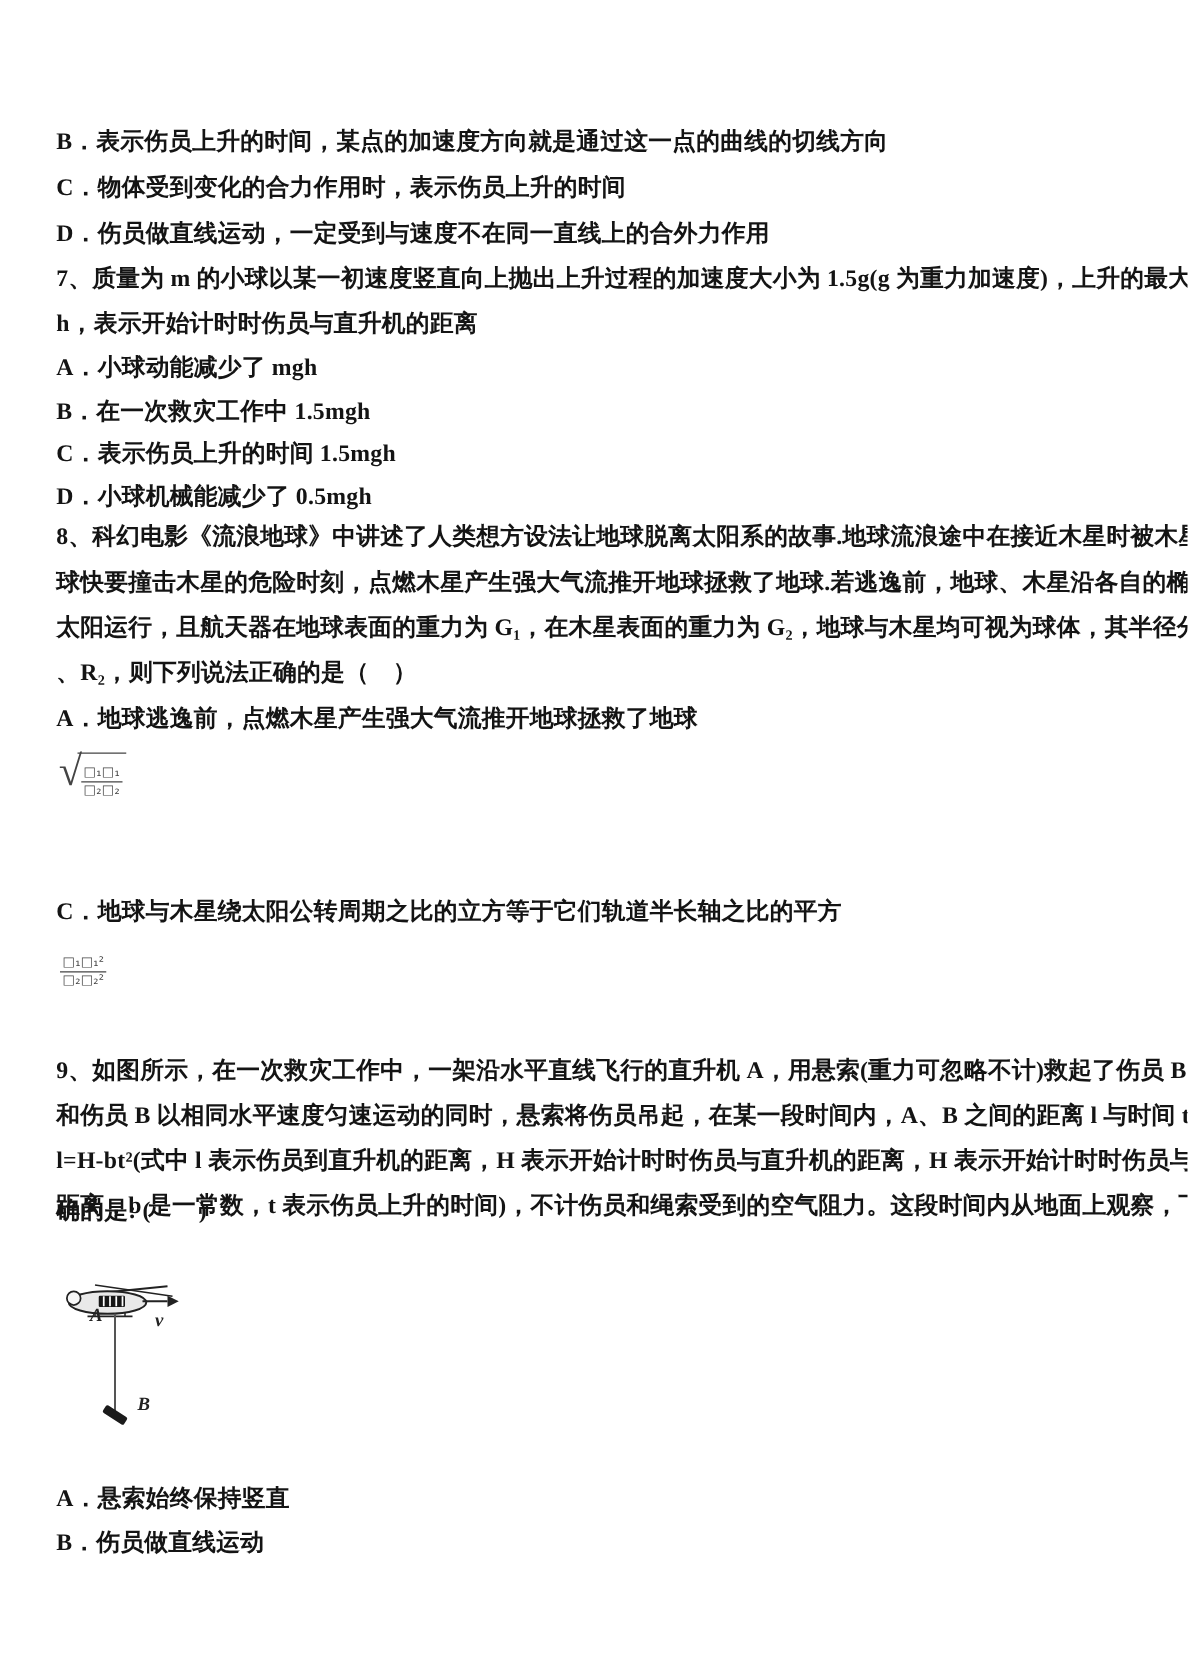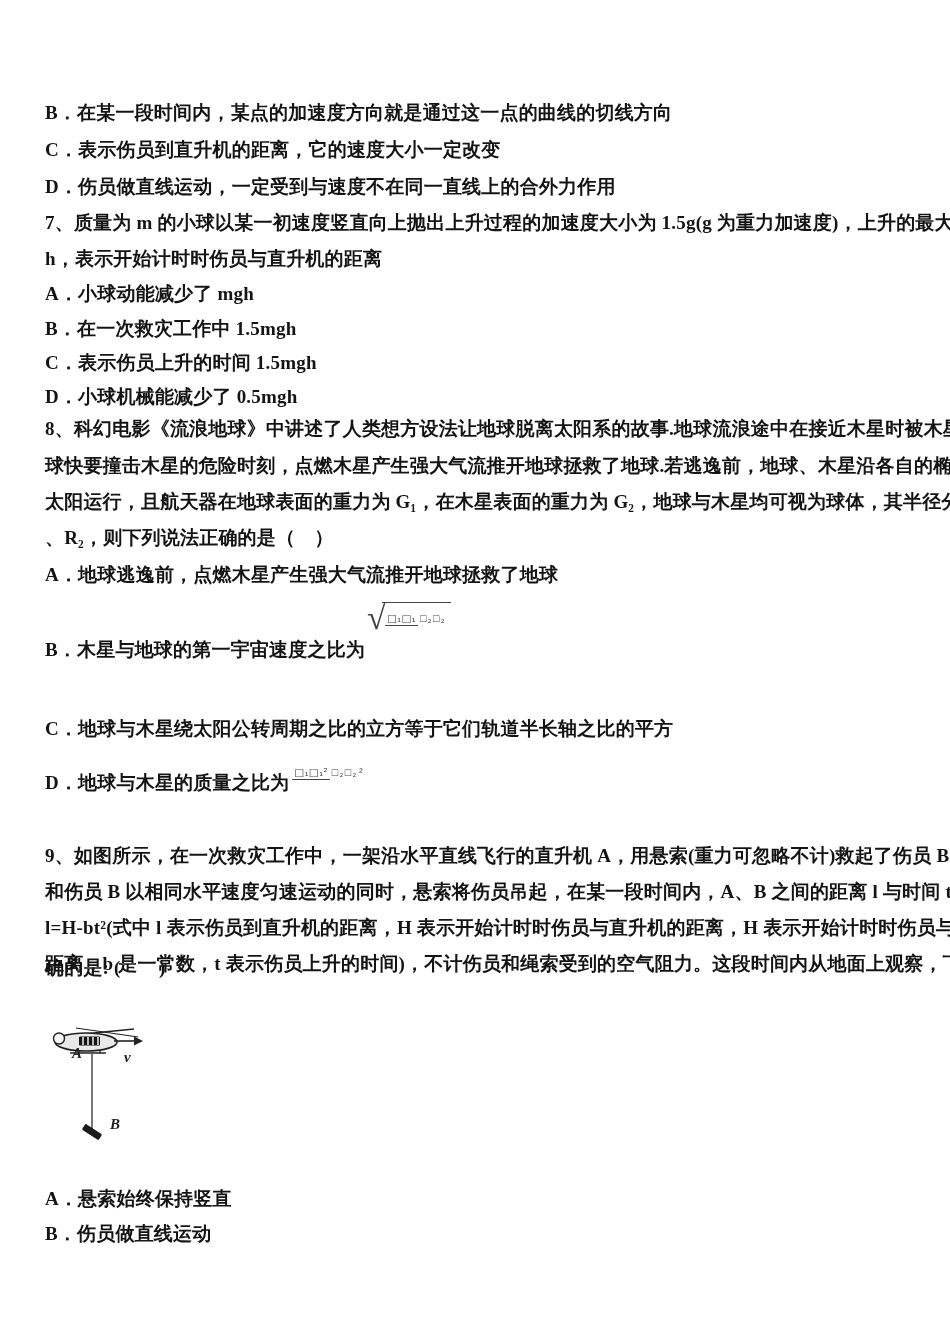--- a/index.html
+++ b/index.html
@@ -9,68 +9,68 @@
   }
   .line{
     position:absolute;left:45px;white-space:nowrap;
     font-size:19px;font-weight:700;color:#141414;letter-spacing:.2px;
   }
   
   .formula{display:inline-block;vertical-align:baseline;color:#444;}
   .sqrt{display:inline-flex;align-items:flex-start;position:relative;top:-26px;margin-left:2px;}
   .rad{font-size:34px;line-height:1;font-weight:400;margin-right:-4px;transform:translateY(-1px);}
   .radicand{border-top:1.5px solid #444;padding:2px 3px 0 3px;}
-  .frac{display:inline-flex;flex-direction:row;align-items:flex-end;
+  .frac{display:inline-flex;flex-direction:column;align-items:flex-start;
         font-size:10.5px;line-height:1.25;font-weight:400;font-family:"DejaVu Sans",sans-serif;}
   .frac .num{border-bottom:1px solid #444;padding:0 2px;}
-  .frac .den{padding:0 2px;font-family:Liberation Mono, monospace;}
+  .frac .den{padding:0 2px;}
   .fracbox{display:inline-flex;position:relative;top:-13px;margin-left:3px;}
   
   .figure{position:absolute;left:46px;top:1026px;width:160px;height:130px;}
   .fig-label{position:absolute;font-style:italic;font-weight:700;font-size:15px;color:#222;}
   .lblA{left:26px;top:19px;}
   .lblV{left:78px;top:23px;}
   .lblB{left:64px;top:90px;}
 </style>
 </head>
 <body>
 
 <div>
 
-  <div class="line" style="top:100px">B．在某一段时间内，某点的加速度方向就是通过这一点的曲线的切线方向</div>
-  <div class="line" style="top:137px">C．表示伤员到直升机的距离，它的速度大小一定改变</div>
+  <div class="line" style="top:100px">B．表示伤员上升的时间，某点的加速度方向就是通过这一点的曲线的切线方向</div>
+  <div class="line" style="top:137px">C．物体受到变化的合力作用时，表示伤员上升的时间</div>
   <div class="line" style="top:174px">D．伤员做直线运动，一定受到与速度不在同一直线上的合外力作用</div>
 
   <div class="line" style="top:210px">7、质量为 m 的小球以某一初速度竖直向上抛出上升过程的加速度大小为 1.5g(g 为重力加速度)，上升的最大高度为</div>
   <div class="line" style="top:246px">h，表示开始计时时伤员与直升机的距离</div>
   <div class="line" style="top:281px">A．小球动能减少了 mgh</div>
   <div class="line" style="top:316px">B．在一次救灾工作中 1.5mgh</div>
   <div class="line" style="top:350px">C．表示伤员上升的时间 1.5mgh</div>
   <div class="line" style="top:384px">D．小球机械能减少了 0.5mgh</div>
 
   <div class="line" style="top:416px">8、科幻电影《流浪地球》中讲述了人类想方设法让地球脱离太阳系的故事.地球流浪途中在接近木星时被木星吸引,当地</div>
   <div class="line" style="top:453px">球快要撞击木星的危险时刻，点燃木星产生强大气流推开地球拯救了地球.若逃逸前，地球、木星沿各自的椭圆轨道绕</div>
   <div class="line" style="top:489px">太阳运行，且航天器在地球表面的重力为 G₁，在木星表面的重力为 G₂，地球与木星均可视为球体，其半径分别为 R₁</div>
   <div class="line" style="top:525px">、R₂，则下列说法正确的是（　）</div>
   <div class="line" style="top:562px">A．地球逃逸前，点燃木星产生强大气流推开地球拯救了地球</div>
 
   <div class="line" style="top:628px">
-    <span>B．木星与地球的第一宇宙速度之比为</span><span class="formula sqrt">
+    <span class="formula sqrt">
         <span class="rad">√</span>
         <span class="radicand"><span class="frac">
             <span class="num">□₁□₁</span>
             <span class="den">□₂□₂</span>
           </span></span>
       </span>
   </div>
 
   <div class="line" style="top:716px">C．地球与木星绕太阳公转周期之比的立方等于它们轨道半长轴之比的平方</div>
 
   <div class="line" style="top:770px">
-    <span>D．地球与木星的质量之比为</span><span class="formula fracbox">
+    <span class="formula fracbox">
         <span class="frac">
           <span class="num">□₁□₁²</span>
           <span class="den">□₂□₂²</span>
         </span>
       </span>
   </div>
 
   <div class="line" style="top:843px">9、如图所示，在一次救灾工作中，一架沿水平直线飞行的直升机 A，用悬索(重力可忽略不计)救起了伤员 B。直升机 A</div>
   <div class="line" style="top:879px">和伤员 B 以相同水平速度匀速运动的同时，悬索将伤员吊起，在某一段时间内，A、B 之间的距离 l 与时间 t 的关系为</div>
   <div class="line" style="top:915px">l=H-bt²(式中 l 表示伤员到直升机的距离，H 表示开始计时时伤员与直升机的距离，H 表示开始计时时伤员与直升机的</div>

